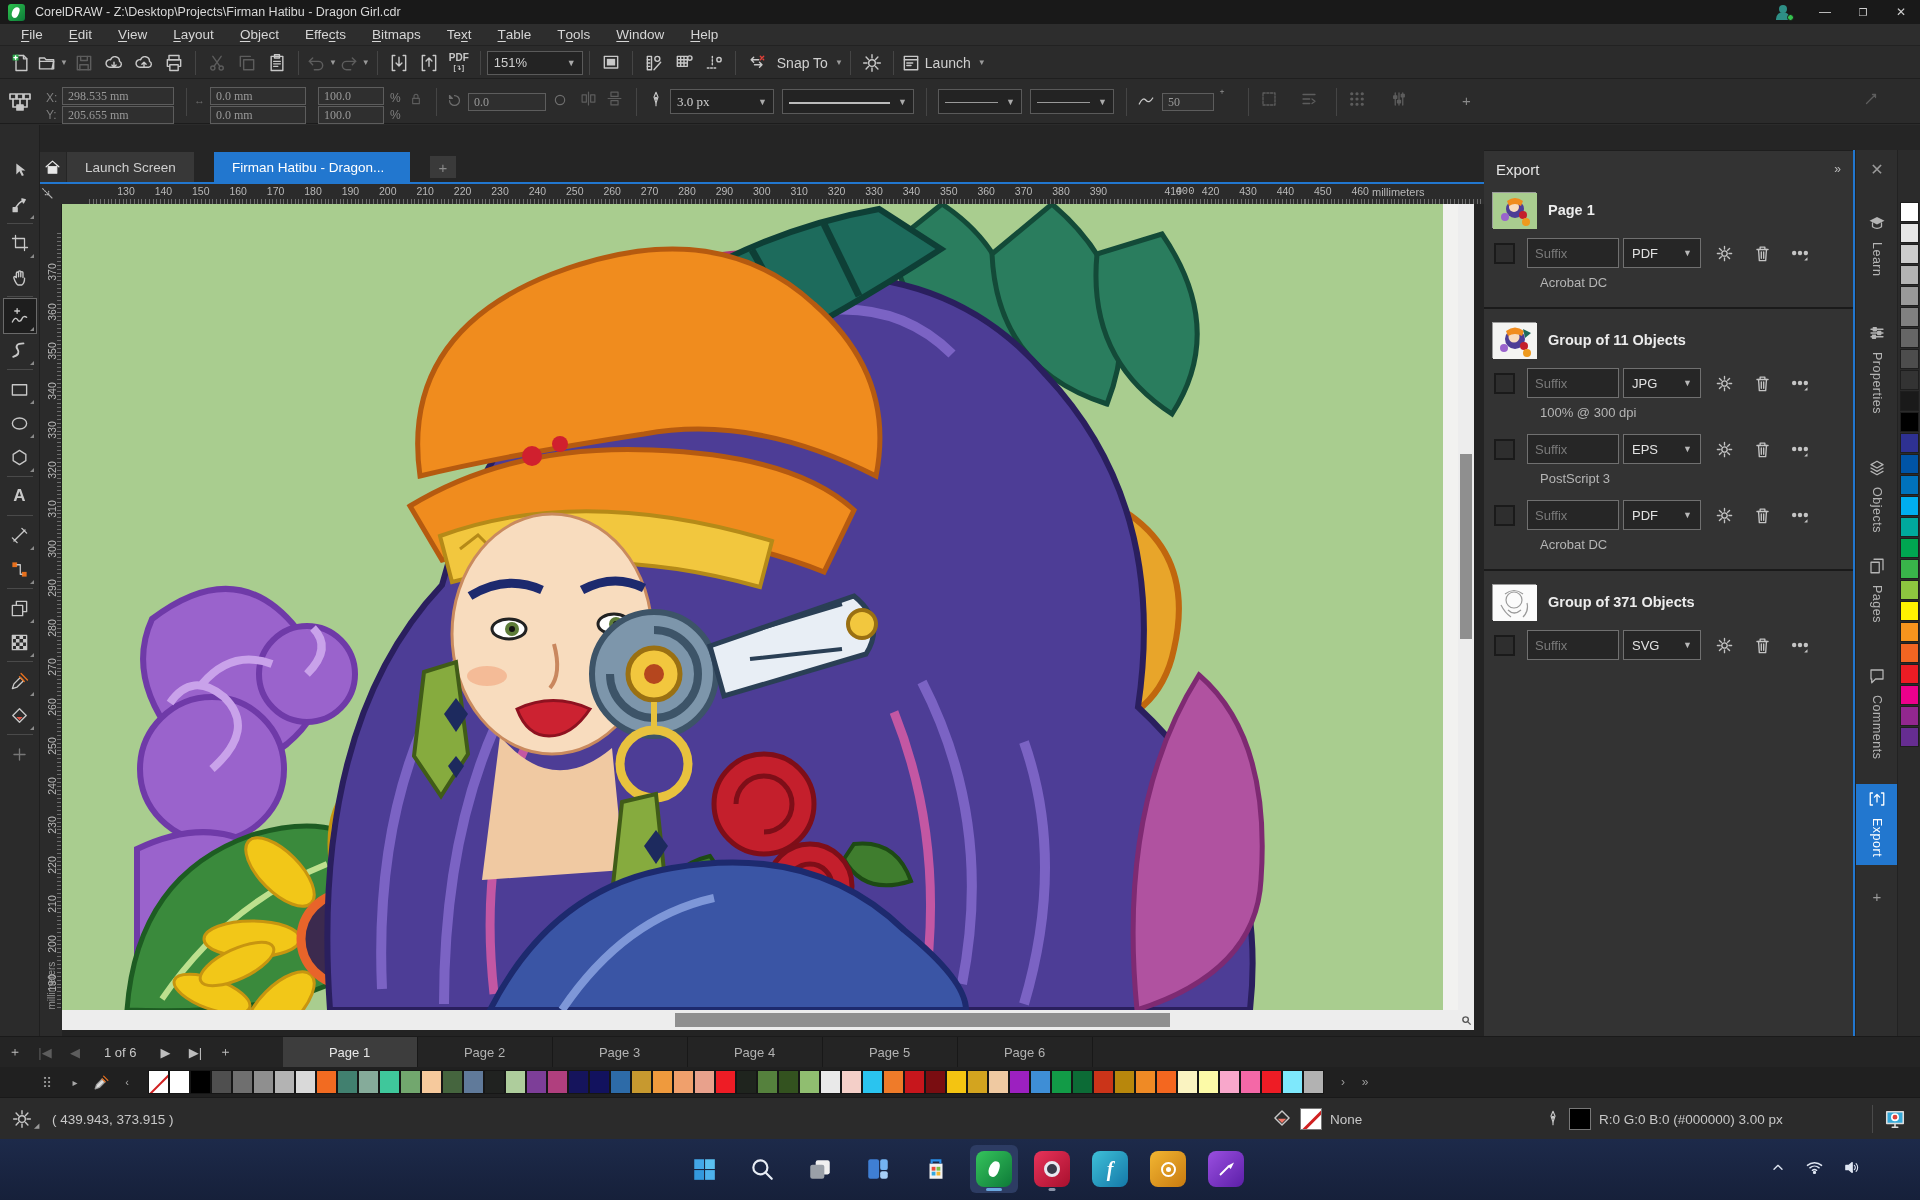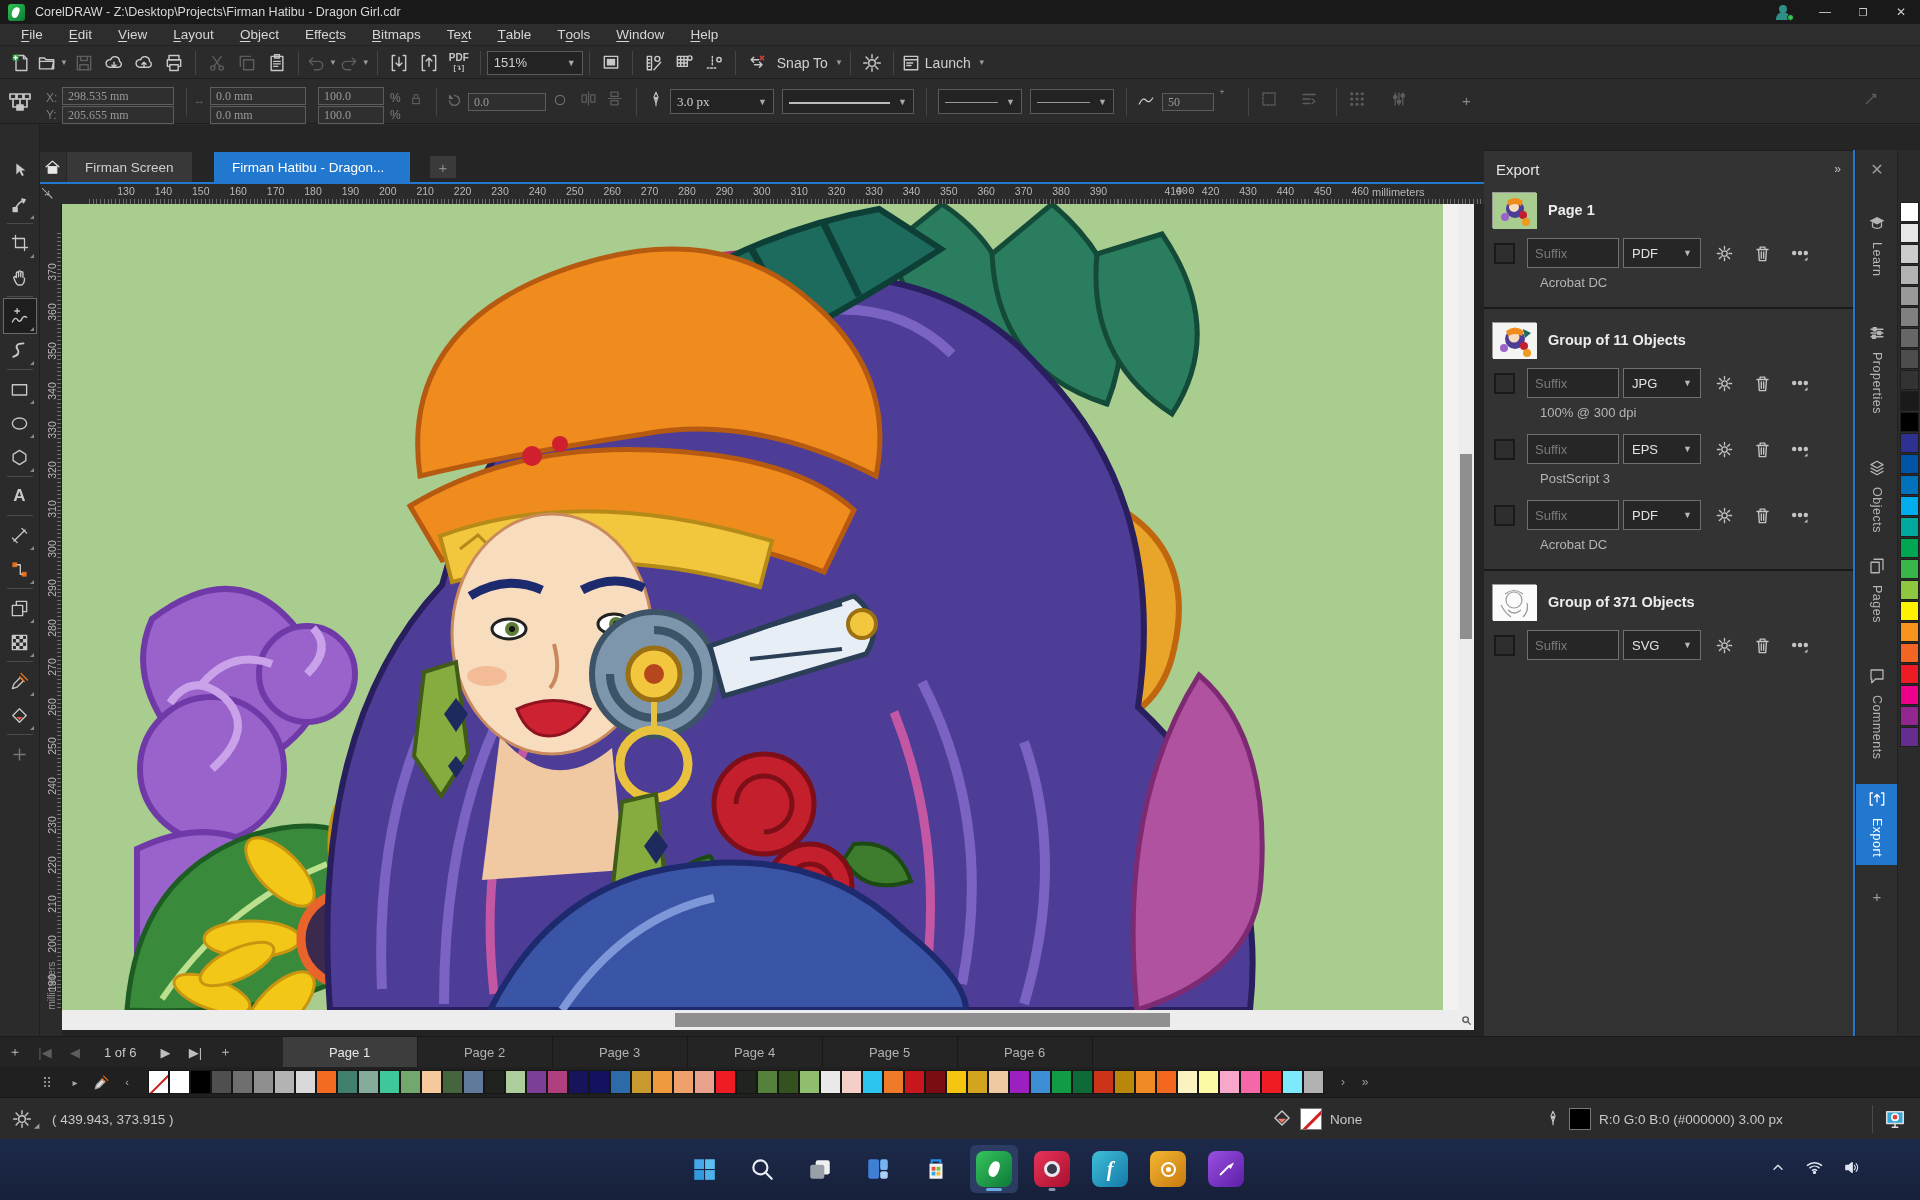--- a/index.html
+++ b/index.html
@@ -467,21 +467,21 @@
       </div>
     </div>
 
   <div class="tabband">
     <div class="home-btn" id="homeBtn">
         <svg width="17" height="17" viewBox="0 0 24 24" fill="none" stroke="currentColor" stroke-width="1.7" stroke-linecap="round" stroke-linejoin="round">
           <path d="M3 11L12 3l9 8"></path>
           <path d="M6 10v10h12V10" fill="currentColor"></path>
         </svg>
       </div>
-    <div class="doc-tab inactive">Firman Screen</div>
+    <div class="doc-tab inactive">Launch Screen</div>
     <div class="doc-tab active">Firman Hatibu - Dragon...</div>
     <div class="newtab-btn">+</div>
   </div>
   <div class="blue-line"></div>
 
   <div class="ruler-origin" id="rulerOrigin"><svg width="16" height="16" viewBox="0 0 24 24" fill="none" stroke="currentColor" stroke-width="1.7" stroke-linecap="round" stroke-linejoin="round">
         <path d="M4 4l9 9M13 13v-5M13 13H8" stroke-dasharray="2 2"></path>
         <path d="M13 13l5 5"></path>
       </svg></div>
   <div class="hruler" id="hruler">

